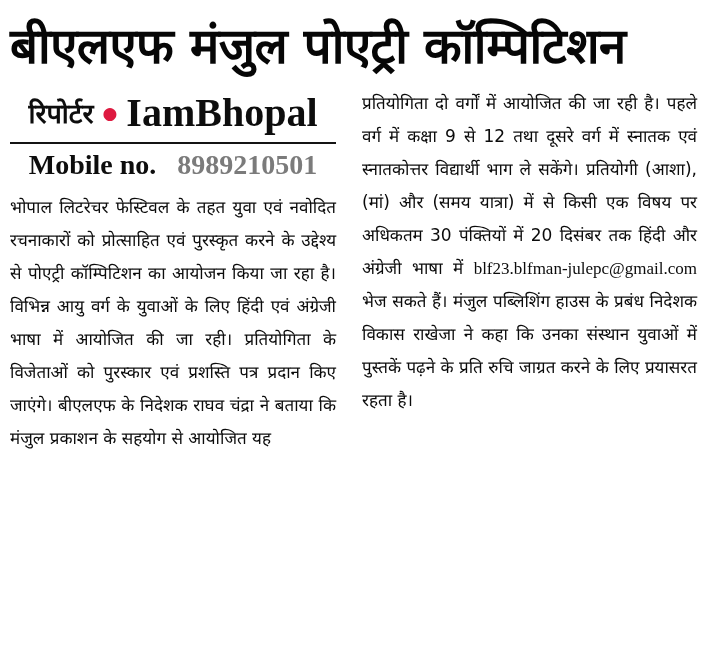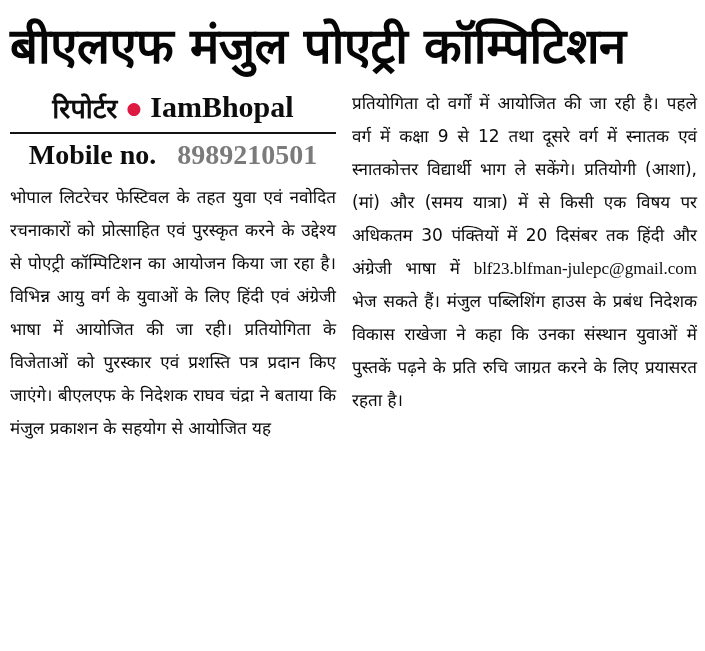--- a/index.html
+++ b/index.html
@@ -16,34 +16,34 @@
   .headline {
     font-weight: 700;
     font-size: 49px;
     line-height: 1.36;
     letter-spacing: -0.5px;
     color: #060606;
     margin-bottom: 4px;
   }
 
   
-  .columns { display: flex; gap: 16px; margin-top: 6px; }
+  .columns { display: flex; gap: 26px; margin-top: 6px; }
   .col-left  { flex: 0 0 326px; width: 326px; }
   .col-right { flex: 1; }
 
   
   .byline {
     display: flex; align-items: center; justify-content: center;
     gap: 9px;
     font-weight: 700;
     padding: 2px 0 3px 0;
   }
   .byline .reporter { font-size: 27px; font-family: "DejaVu Sans", sans-serif; }
   .byline .dot { font-size: 17px; line-height: 1; position: relative; top: 1px; }
-  .byline .source { font-size: 30px; font-family: "Liberation Serif", serif; }
+  .byline .source { font-size: 40px; font-family: "Liberation Serif", serif; }
 
   .divider {
     border: 0;
     border-top: 2px solid #141414;
     margin: 3px 0 5px 0;
   }
 
   
   .mobile {
     text-align: center;

